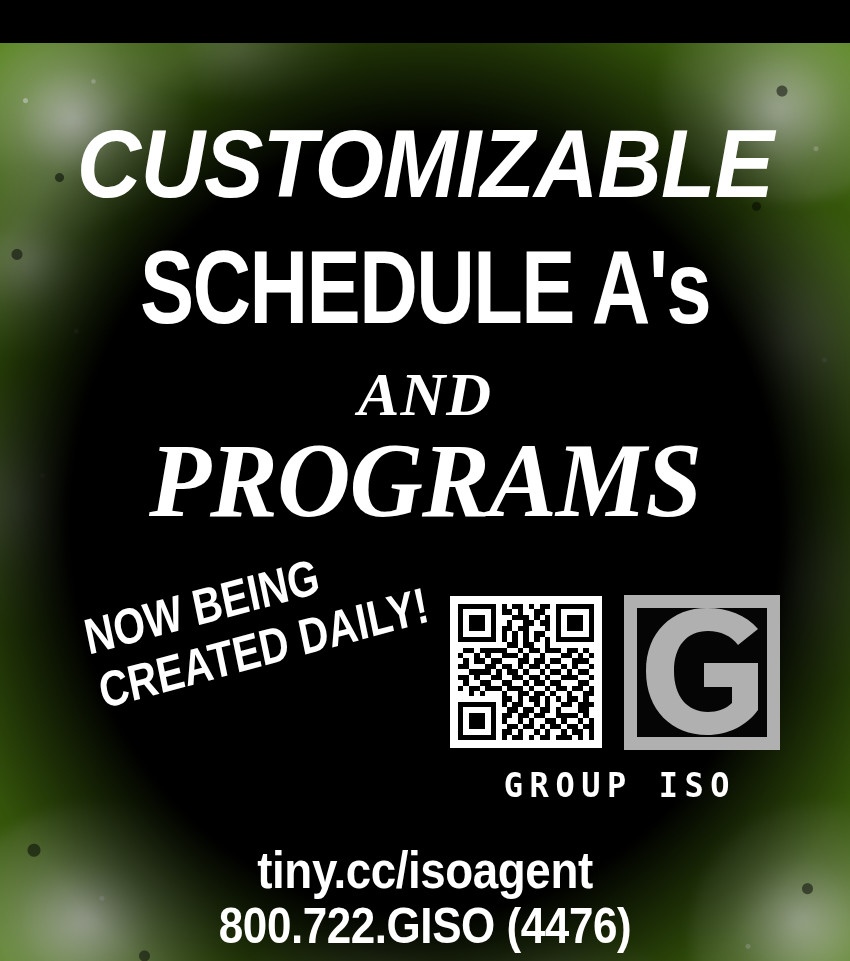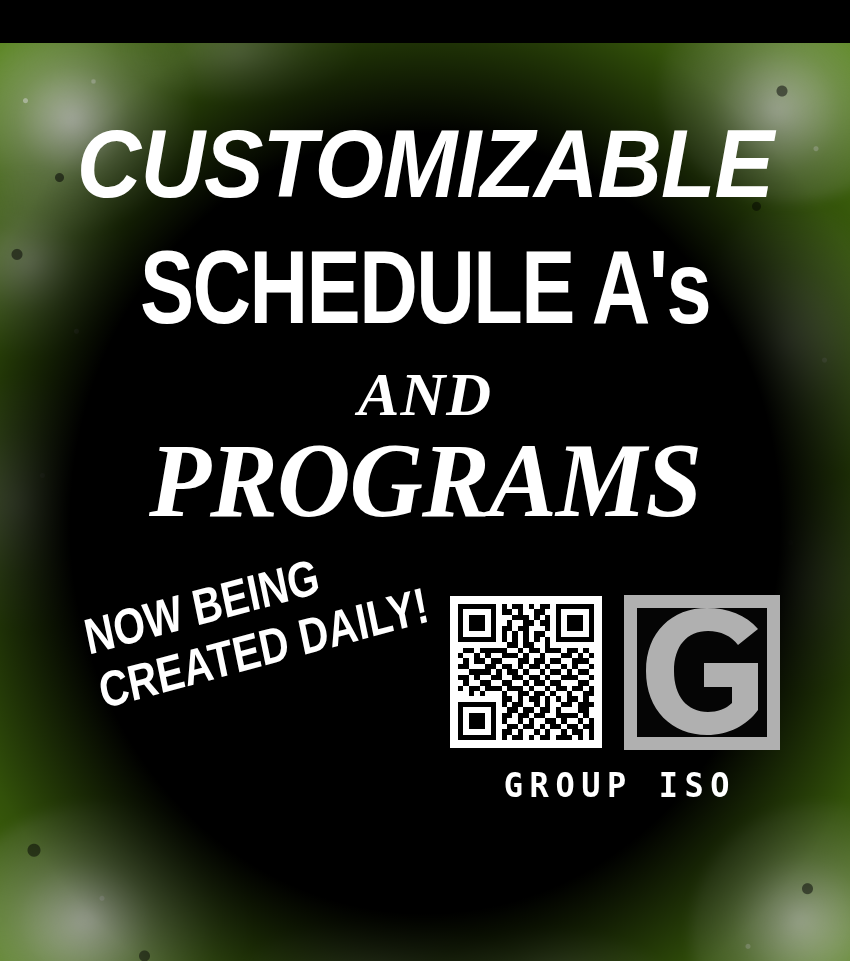--- a/index.html
+++ b/index.html
@@ -935,15 +935,19 @@
           C 50 52 63 37 84 37
           C 97 37 107 42 114 51
           L 134 35
           C 122 21 104 14 83 14
           Z"></path>
       </svg>
     </div>
 
     <div class="logo-caption">GROUP ISO</div>
 
+    <div class="footer">
+      <span class="f-url">tiny.cc/isoagent</span>
+      <span class="f-phone">800.722.GISO (4476)</span>
+    </div>
 
   </div>
 </div>
 
 </body></html>

